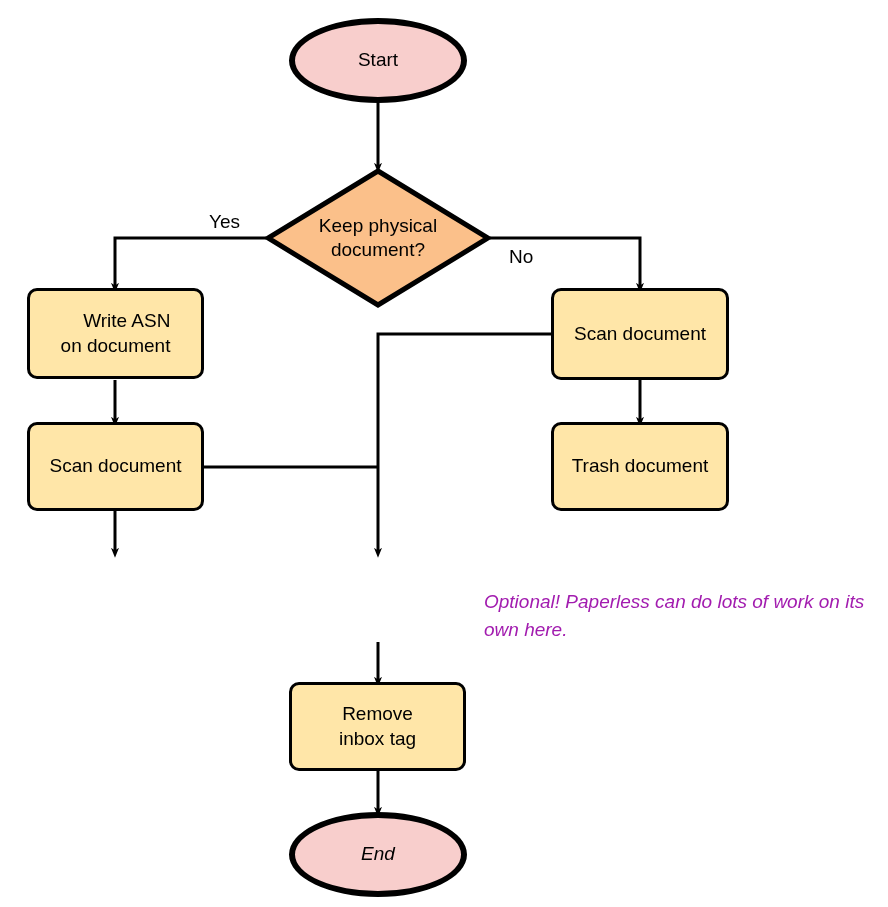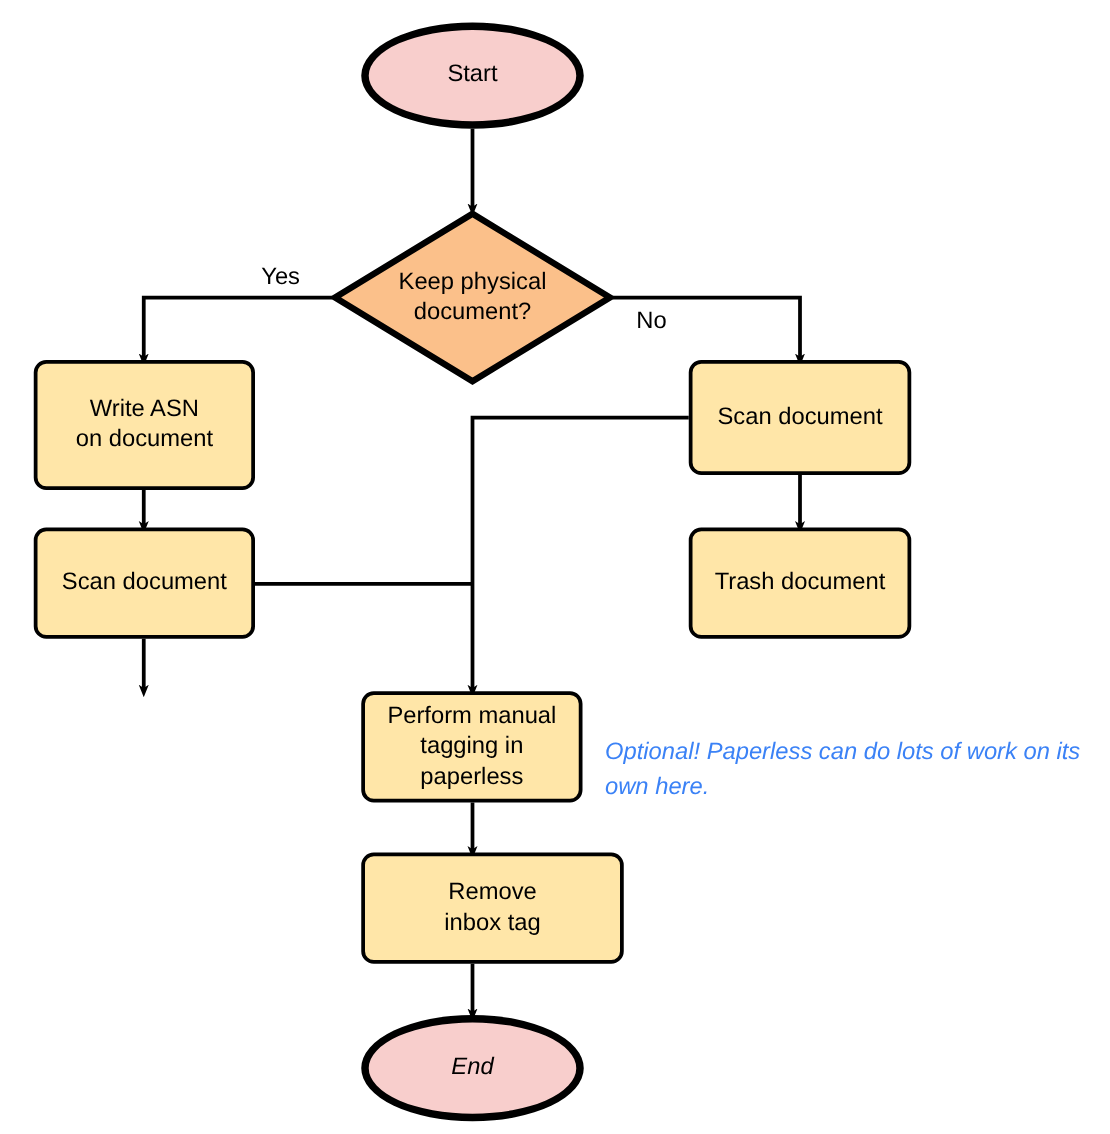--- a/index.html
+++ b/index.html
@@ -69,21 +69,21 @@
     position: absolute;
     font-size: 19px;
     color: #000000;
     z-index: 4;
     white-space: nowrap;
   }
   .note {
     position: absolute;
     font-size: 19px;
     font-style: italic;
-    color: #3b82f6;
+    color: #a21caf;
     line-height: 1.45;
     z-index: 4;
   }
 </style>
 </head>
 <body>
 
 <div id="canvas">
 
   <svg id="edges" viewBox="0 0 888 907">
@@ -124,45 +124,40 @@
     <svg class="decision-shape" viewBox="0 0 226 140" preserveAspectRatio="none">
       <polygon points="113,3 223,70 113,137 3,70" fill="#fbc08a" stroke="#000000" stroke-width="5"></polygon>
     </svg>
     <span class="decision-label">Keep physical
 document?</span>
   </div>
 
   <div class="edge-label" style="left:209px; top:211px;">Yes</div>
   <div class="edge-label" style="left:509px; top:198px;margin-top:48px;">No</div>
 
-  <div class="node node-process" style="left:27px; top:288px; width:177px; height:104px;">
+  <div class="node node-process" style="left:27px; top:288px; width:177px; height:91px;text-align:right;">
     <span>Write ASN
 on document</span>
   </div>
 
   <div class="node node-process" style="left:27px; top:422px; width:177px; height:89px;">
     <span>Scan document</span>
   </div>
 
 
   <div class="node node-process" style="left:551px; top:288px; width:178px; height:92px;">
     <span>Scan document</span>
   </div>
 
   <div class="node node-process" style="left:551px; top:422px; width:178px; height:89px;text-align:center;">
     <span>Trash document</span>
   </div>
 
-  <div class="node node-process" style="left:289px; top:553px; width:177px; height:89px;">
-    <span>Perform manual
-tagging in
-paperless</span>
-  </div>
 
-  <div class="node node-process" style="left:289px; top:682px; width:210px; height:89px;">
+  <div class="node node-process" style="left:289px; top:682px; width:177px; height:89px;">
     <span>Remove
 inbox tag</span>
   </div>
 
   <div class="node node-terminator" style="left:289px; top:812px; width:178px; height:85px;font-style:italic;">
     <span>End</span>
   </div>
 
   <div class="note" style="left:484px; top:588px; width:404px;">Optional! Paperless can do lots of work on its own here.</div>
 

